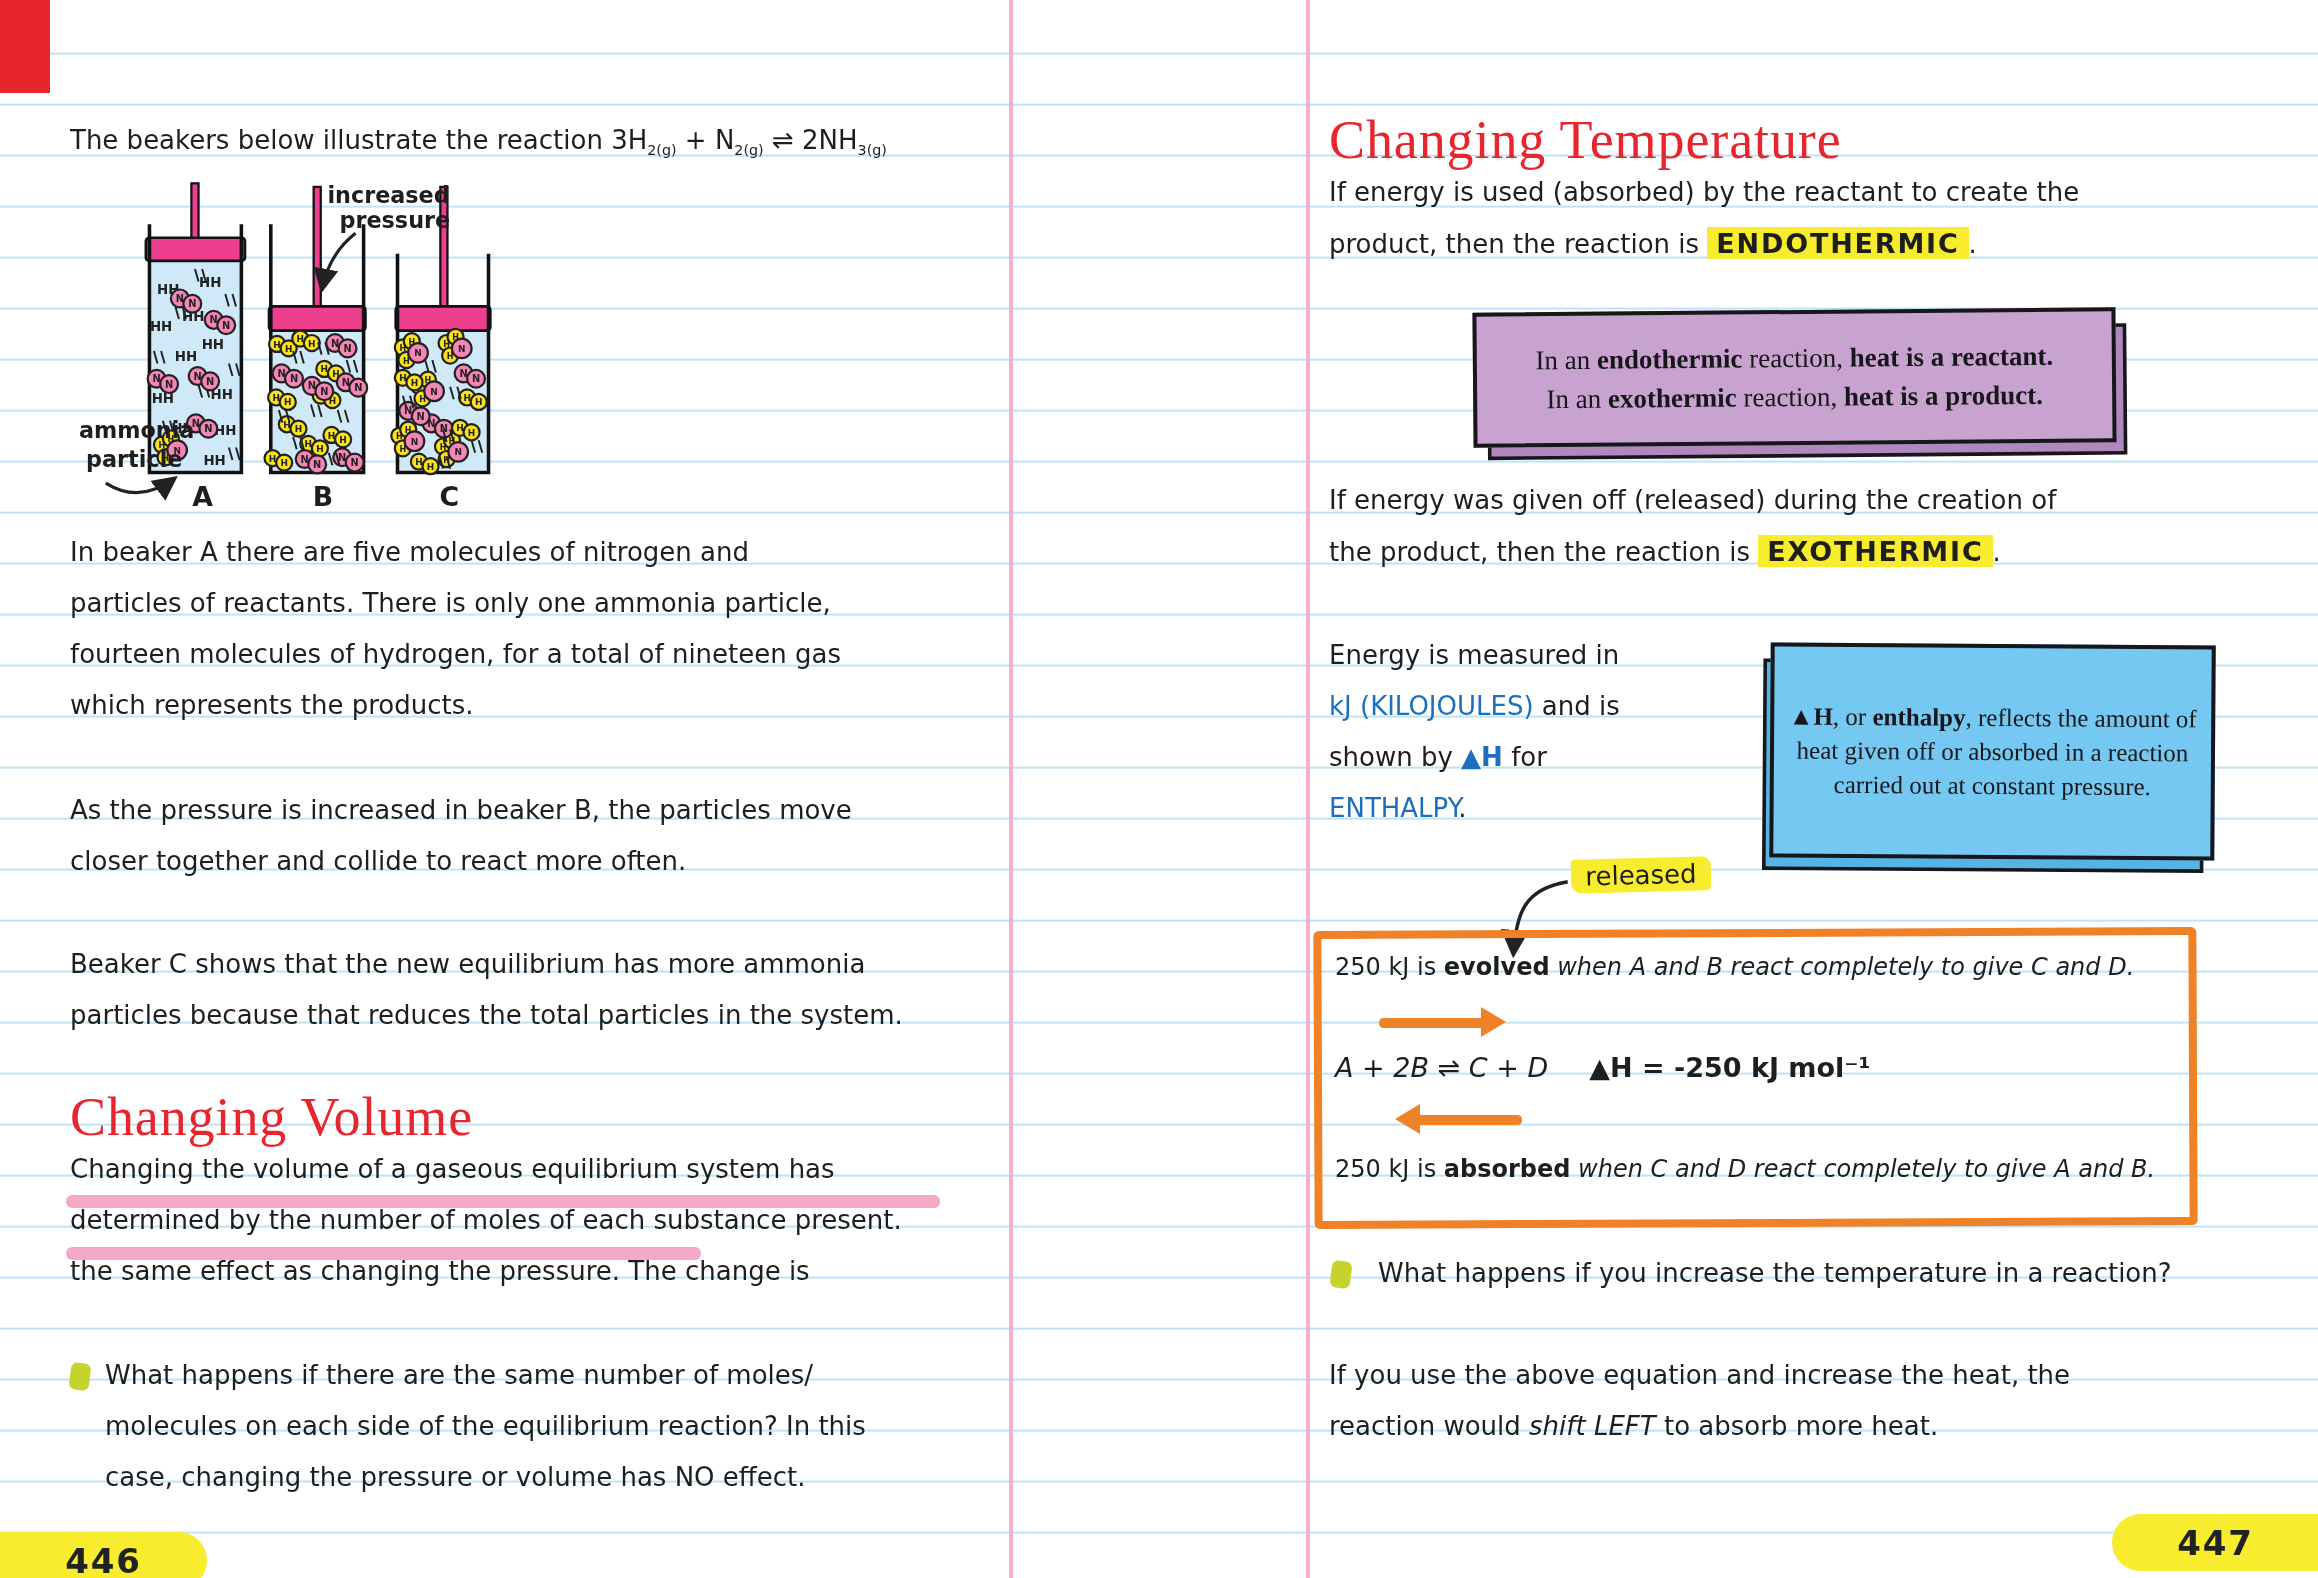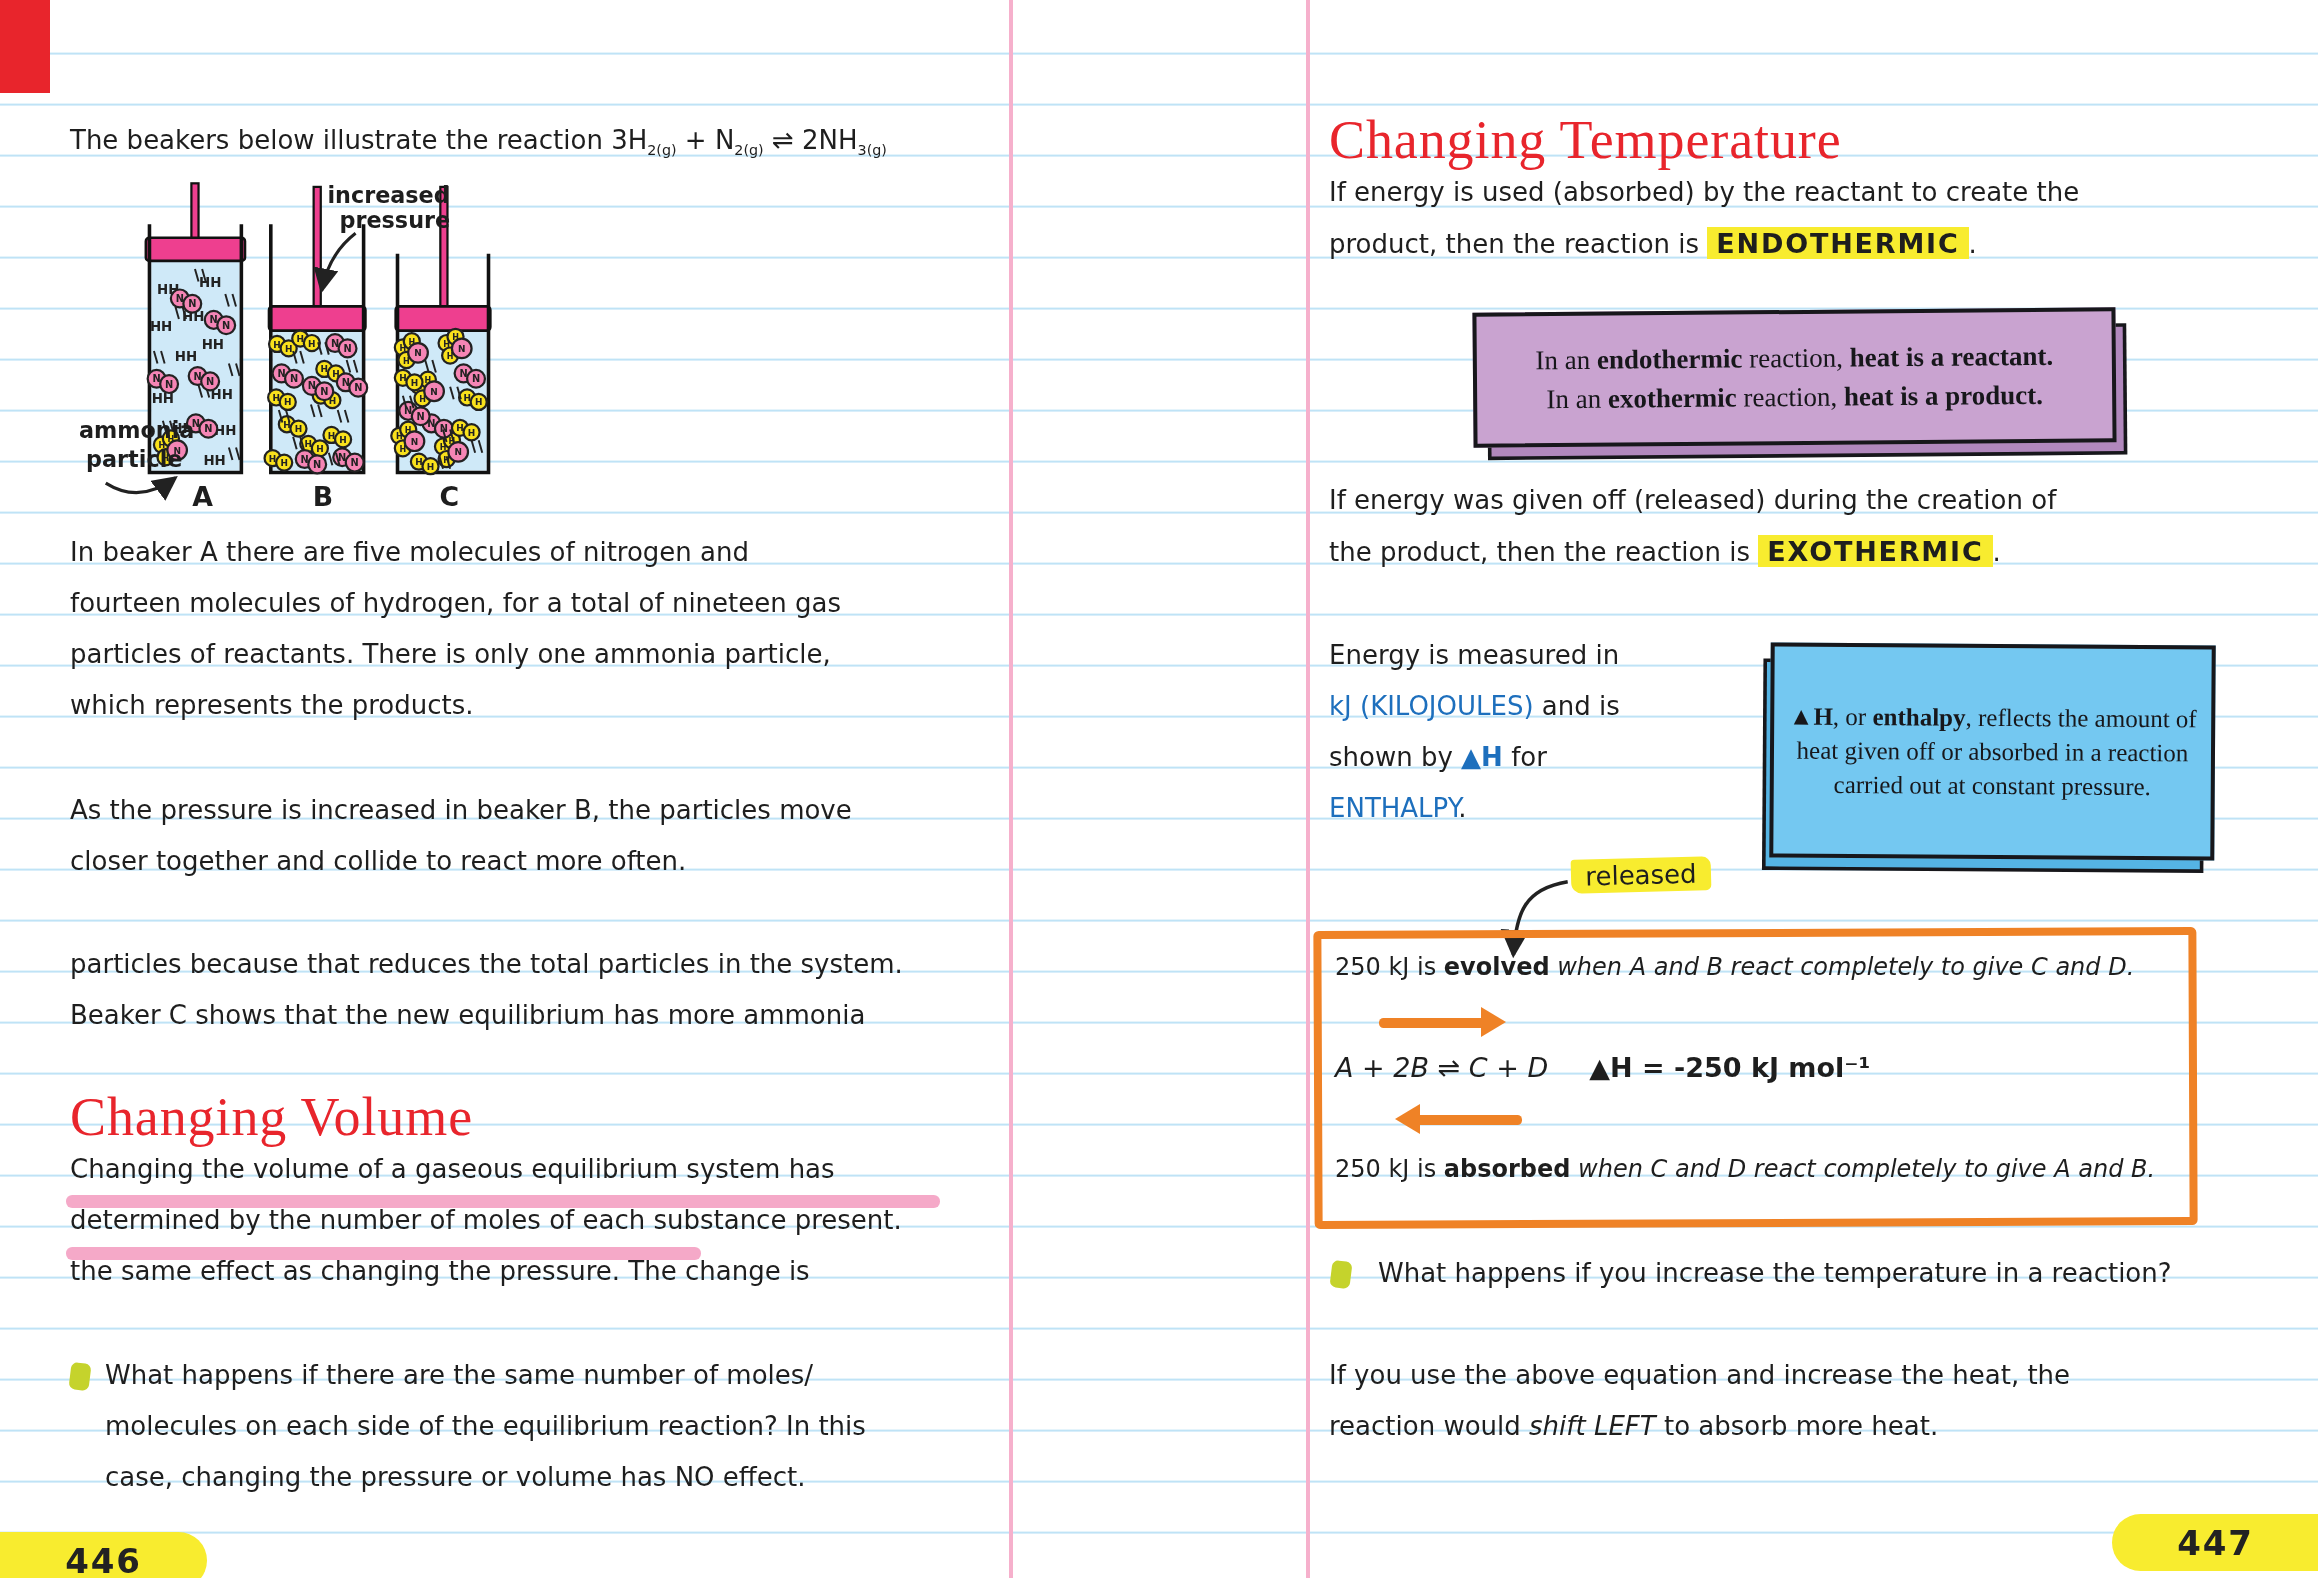--- a/index.html
+++ b/index.html
@@ -173,33 +173,33 @@
     <text x="382" y="66" font-size="25" font-weight="600" text-anchor="middle" fill="#1e1e1e">pressure</text>
     <path d="M338,72 Q308,95 300,136" fill="none" stroke="#222" stroke-width="3.5" marker-end="url(#ah)"></path>
 
     <text x="28" y="302" font-size="25" font-weight="600" fill="#1e1e1e">ammonia</text>
     <text x="36" y="334" font-size="25" font-weight="600" fill="#1e1e1e">particle</text>
     <path d="M58,352 Q96,376 136,346" fill="none" stroke="#222" stroke-width="3.5" marker-end="url(#ah)"></path>
   </svg>
 
   <div class="hw" style="left:70px;top:527px;">
     <div>In beaker A there are five molecules of nitrogen and</div>
+    <div>particles of reactants. There is only one ammonia particle,</div>
     <div>fourteen molecules of hydrogen, for a total of nineteen gas</div>
-    <div>particles of reactants. There is only one ammonia particle,</div>
     <div>which represents the products.</div>
   </div>
 
   <div class="hw" style="left:70px;top:785px;">
     <div>As the pressure is increased in beaker B, the particles move</div>
     <div>closer together and collide to react more often.</div>
   </div>
 
   <div class="hw" style="left:70px;top:939px;">
+    <div>Beaker C shows that the new equilibrium has more ammonia</div>
     <div>particles because that reduces the total particles in the system.</div>
-    <div>Beaker C shows that the new equilibrium has more ammonia</div>
   </div>
 
   <div class="h-red" style="left:70px;top:1086px;">Changing Volume</div>
 
   <div class="pink-underline" style="left:66px;top:1195px;width:874px;"></div>
   <div class="pink-underline" style="left:66px;top:1247px;width:635px;"></div>
   <div class="hw" style="left:70px;top:1144px;">
     <div>Changing the volume of a gaseous equilibrium system has</div>
     <div>determined by the number of moles of each substance present.</div>
     <div>the same effect as changing the pressure. The change is</div>

